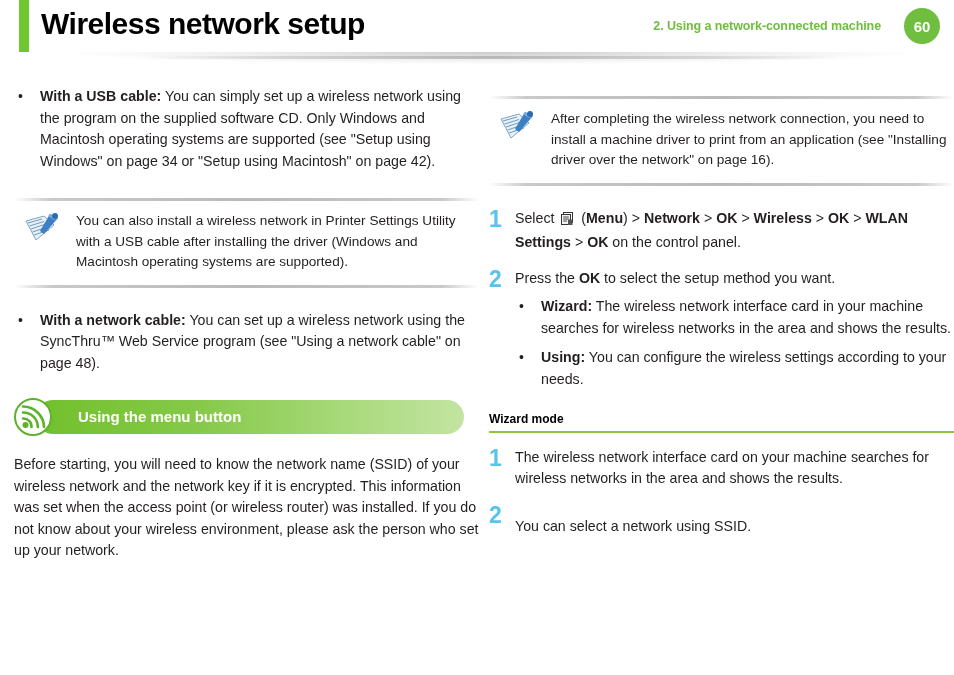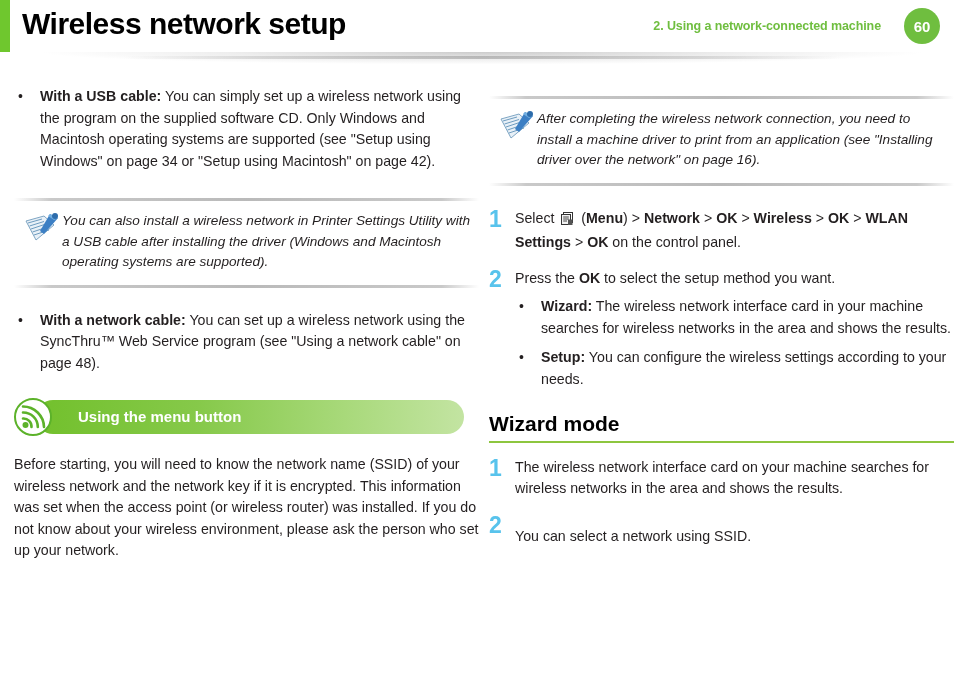--- a/index.html
+++ b/index.html
@@ -13,20 +13,21 @@
     font-family: "Liberation Sans", sans-serif;
     color: #231f20;
     position: relative;
     overflow: hidden;
   }
 
   
   .page-header {
     position: relative;
     height: 66px;
+    margin-left: 19px;
   }
   .header-accent-bar {
     position: absolute;
     left: 0;
     top: 0;
     width: 10px;
     height: 52px;
     background: #6fc72e;
   }
   .page-title {
@@ -133,21 +134,21 @@
     padding: 12px 0 12px 0;
     margin: 14px 0 10px 0;
   }
   .note-rule {
     height: 3px;
     background: linear-gradient(to right, rgba(255,255,255,0) 0%, rgba(120,120,120,0.40) 8%, rgba(110,110,110,0.48) 50%, rgba(120,120,120,0.40) 92%, rgba(255,255,255,0) 100%);
   }
   .note-inner {
     display: flex;
     padding: 10px 6px 12px 10px;
-    font-style: italic;
+    gap: 14px;
   }
   .note-icon {
     flex: 0 0 38px;
     width: 38px;
     height: 32px;
     position: relative;
     margin-top: 1px;
   }
   .note-text {
     flex: 1;
@@ -189,21 +190,21 @@
     width: 38px;
     height: 38px;
     border-radius: 50%;
     background: #ffffff;
     border: 2px solid #5cb22a;
     box-sizing: border-box;
   }
 
   
   .sub-heading {
-    font-size: 21px;
+    font-size: 12px;
     font-weight: bold;
     color: #000000;
     margin: 0 0 5px 0;
   }
   .sub-heading-rule {
     height: 1.5px;
     background: #8dc63f;
     margin-bottom: 14px;
   }
 
@@ -348,21 +349,21 @@
         <div class="sub-bullets">
           <div class="bullet-item">
             <div class="bullet-mark">•</div>
             <div class="bullet-text">
               <b>Wizard:</b><span> The wireless network interface card in your machine searches for wireless networks in the area and shows the results.</span>
             </div>
           </div>
           <div class="bullet-item">
             <div class="bullet-mark">•</div>
             <div class="bullet-text">
-              <b>Setup:</b><span> You can configure the wireless settings according to your needs.</span>
+              <b>Using:</b><span> You can configure the wireless settings according to your needs.</span>
             </div>
           </div>
         </div>
       </div>
     </div>
 
     <div class="sub-heading">Wizard mode</div>
     <div class="sub-heading-rule"></div>
 
     <div class="step">

